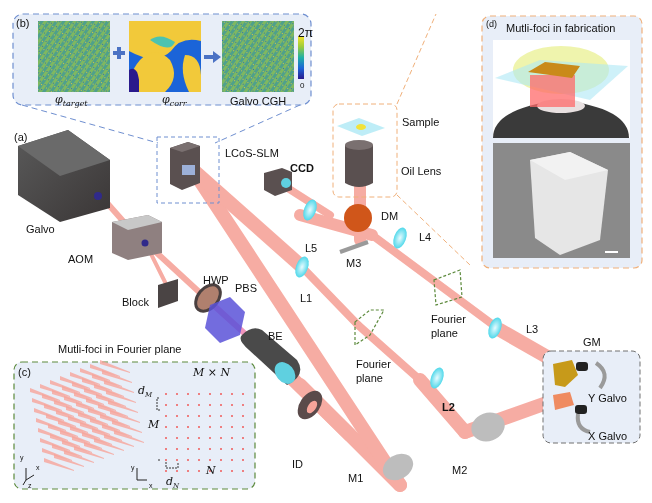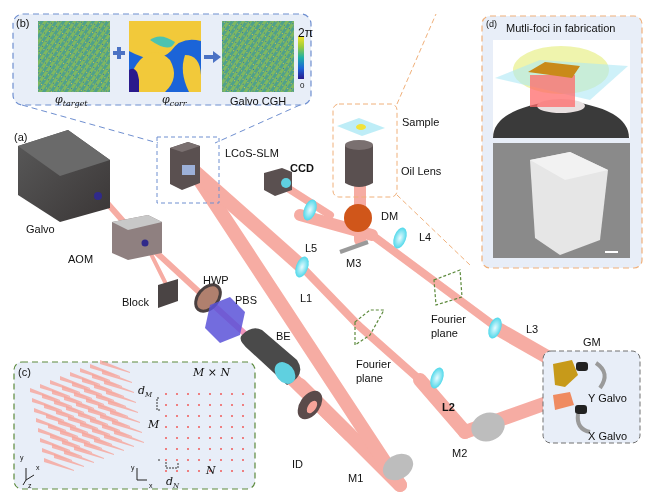--- a/index.html
+++ b/index.html
@@ -329,43 +329,44 @@
 <span class="lbl math" style="left:162px;top:94px;"><span>φ</span><sub style="font-size:8px;">corr</sub></span>
 <span class="lbl" style="left:230px;top:95px;">Galvo CGH</span>
 <span class="lbl" style="left:298px;top:27px;font-size:12px;">2π</span>
 <span class="lbl" style="left:300px;top:80px;font-size:8px;">0</span>
 
 <span class="plbl" style="left:14px;top:131px;">(a)</span>
 <span class="lbl" style="left:26px;top:223px;">Galvo</span>
 <span class="lbl" style="left:68px;top:253px;">AOM</span>
 <span class="lbl" style="left:122px;top:296px;">Block</span>
 <span class="lbl" style="left:203px;top:274px;">HWP</span>
-<span class="lbl" style="left:235px;top:294px;">PBS</span>
-<span class="lbl" style="left:276px;top:330px;">BE</span>
+<span class="lbl" style="left:235px;top:282px;">PBS</span>
+<span class="lbl" style="left:268px;top:330px;">BE</span>
 <span class="lbl" style="left:292px;top:422px;margin-top:36px;">ID</span>
 <span class="lbl" style="left:348px;top:472px;">M1</span>
 <span class="lbl" style="left:225px;top:147px;">LCoS-SLM</span>
 <span class="lbl" style="left:290px;top:162px;font-weight:bold;">CCD</span>
 <span class="lbl" style="left:305px;top:242px;">L5</span>
 <span class="lbl" style="left:300px;top:292px;">L1</span>
 <span class="lbl" style="left:419px;top:231px;">L4</span>
 <span class="lbl" style="left:526px;top:323px;">L3</span>
 <span class="lbl" style="left:442px;top:401px;font-weight:bold;">L2</span>
-<span class="lbl" style="left:452px;top:447px;">M2</span>
+<span class="lbl" style="left:452px;top:464px;">M2</span>
 <span class="lbl" style="left:346px;top:257px;">M3</span>
 <span class="lbl" style="left:381px;top:210px;">DM</span>
 <span class="lbl" style="left:402px;top:116px;">Sample</span>
 <span class="lbl" style="left:401px;top:165px;">Oil Lens</span>
 <span class="lbl" style="left:356px;top:357px;width:45px;white-space:normal;line-height:14px;">Fourier plane</span>
 <span class="lbl" style="left:431px;top:312px;width:45px;white-space:normal;line-height:14px;">Fourier plane</span>
 
 <span class="lbl" style="left:583px;top:336px;">GM</span>
 <span class="lbl" style="left:588px;top:392px;">Y Galvo</span>
 <span class="lbl" style="left:588px;top:430px;">X Galvo</span>
 
+<span class="lbl" style="left:58px;top:343px;">Mutli-foci in Fourier plane</span>
 <span class="plbl" style="left:18px;top:366px;">(c)</span>
 <span class="lbl math" style="left:193px;top:367px;">M × N</span>
 <span class="lbl math" style="left:148px;top:419px;">M</span>
 <span class="lbl math" style="left:206px;top:465px;">N</span>
 <span class="lbl math" style="left:138px;top:385px;"><span>d</span><sub style="font-size:7px;">M</sub></span>
 <span class="lbl math" style="left:166px;top:476px;"><span>d</span><sub style="font-size:7px;">N</sub></span>
 <span class="lbl" style="left:20px;top:452px;font-size:7px;">y</span>
 <span class="lbl" style="left:36px;top:462px;font-size:7px;">x</span>
 <span class="lbl" style="left:28px;top:480px;font-size:7px;">z</span>
 <span class="lbl" style="left:131px;top:462px;font-size:7px;">y</span>

